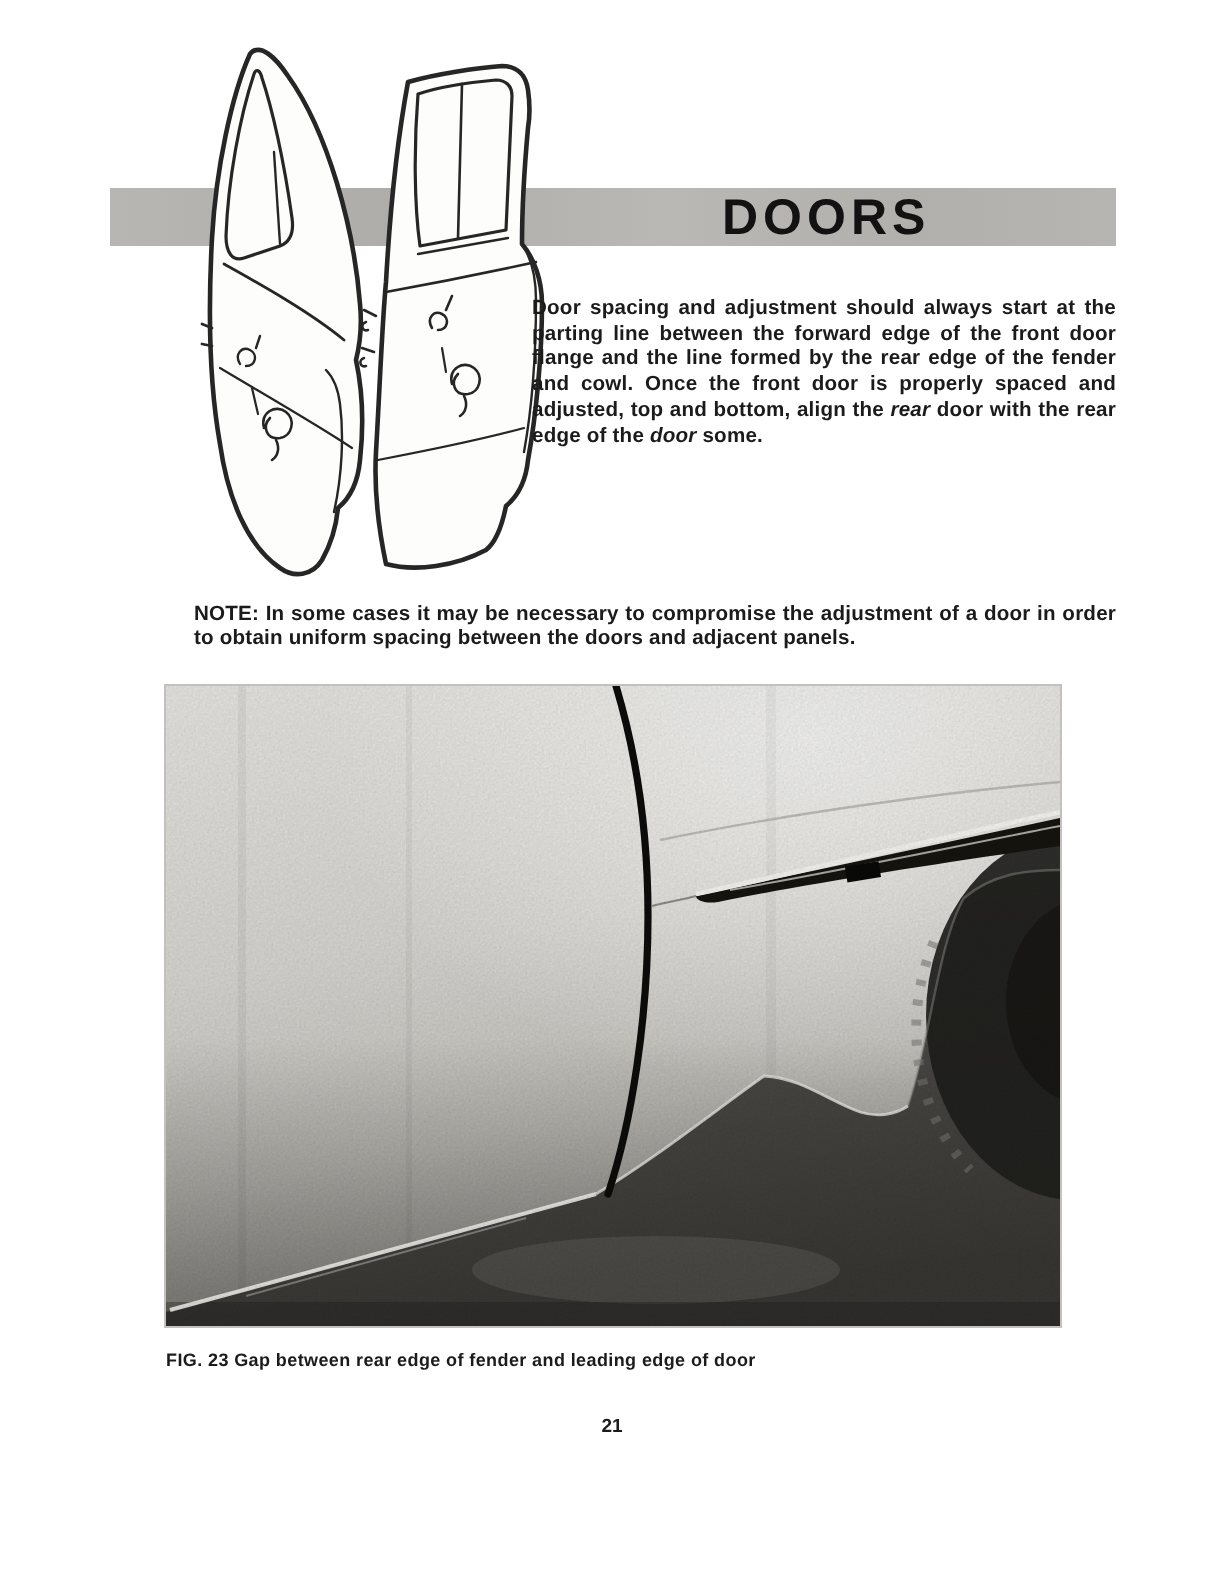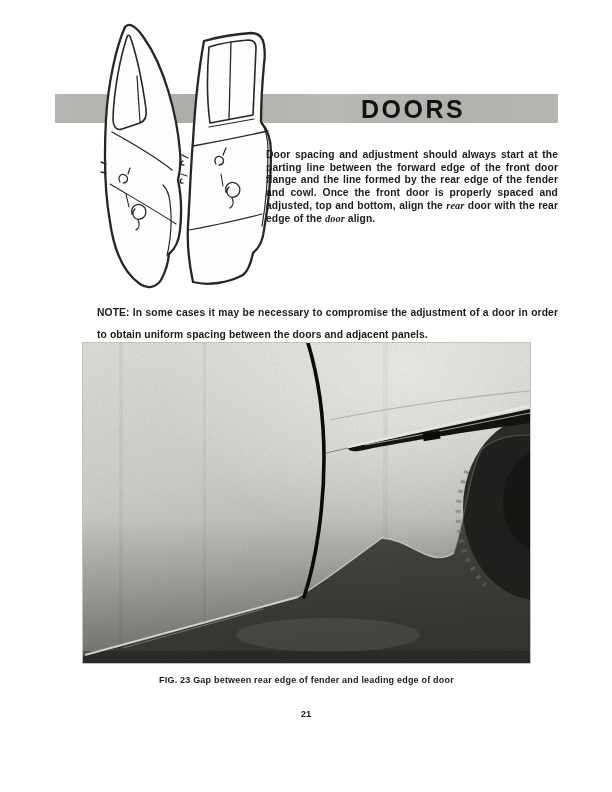--- a/index.html
+++ b/index.html
@@ -27,37 +27,37 @@
   .doors-art{position:absolute;left:80px;top:14px;width:200px;height:292px;}
   
   .copy{
     position:absolute;left:266px;top:149px;width:292px;
     font-size:10.3px;font-weight:bold;line-height:12.7px;
     text-align:justify;letter-spacing:.1px;
   }
   .copy p{margin:0 0 9px 0;}
   .note{
     position:absolute;left:97px;top:302px;width:461px;
-    font-size:10.3px;font-weight:bold;line-height:22px;
+    font-size:10.3px;font-weight:bold;line-height:12px;
     text-align:justify;letter-spacing:.1px;
   }
   
   .photo{
     position:absolute;left:83px;top:343px;width:447px;height:320px;
     outline:1px solid #c2c1bd;
   }
   .caption{
     position:absolute;left:83px;top:675px;width:447px;
-    text-align:center;font-size:9px;font-weight:bold;letter-spacing:.2px;
+    text-align:left;font-size:9px;font-weight:bold;letter-spacing:.2px;
   }
   .page-number{
     position:absolute;left:0;top:708px;width:612px;
     text-align:center;font-size:9.5px;font-weight:bold;
   }
-  i{font-style:italic;font-family:Liberation Serif, serif;}
+  i{font-style:italic;}
 </style>
 </head>
 <body>
 
 <div class="page">
 
   <div class="header-bar">
     <div class="header-title">DOORS</div>
   </div>
 
@@ -98,21 +98,21 @@
         <path d="M107,162 l-6,-2 m1,5 c-3,1 -2,5 1,4" stroke-width="1.3"></path>
         <path d="M136,150 c-3,-5 1,-9 5,-7 c4,2 3,8 -2,8 m4,-10 l3,-7" stroke-width="1.3"></path>
         <path d="M141,160 l2,12" stroke-width="1.1"></path>
         <path d="M146,178 c-2,-8 6,-12 11,-8 c5,4 3,12 -3,13 c-7,1 -9,-6 -5,-10
                  M152,184 c2,4 1,8 -2,10" stroke-width="1.3"></path>
       </g>
     </g>
   </svg>
 
   <div class="copy">
-    <p><span>Door spacing and adjustment should always start at the parting line between the forward edge of the front door flange and the line formed by the rear edge of the fender and cowl. Once the front door is properly spaced and adjusted, top and bottom, align the </span><i>rear</i><span> door with the rear edge of the </span><i>door</i><span> align.</span></p>
+    <p><span>Door spacing and adjustment should always start at the parting line between the forward edge of the front door flange and the line formed by the rear edge of the fender and cowl. Once the front door is properly spaced and adjusted, top and bottom, align the </span><i>rear</i><span> door with the rear edge of the </span><i>door</i><span> some.</span></p>
   </div>
 
   <div class="note">NOTE: In some cases it may be necessary to compromise the adjustment of a door in order to obtain uniform spacing between the doors and adjacent panels.</div>
 
   <svg class="photo" viewBox="0 0 447 320" preserveAspectRatio="none">
     <defs>
       <linearGradient id="bodyGrad" x1="0" y1="0" x2="0.25" y2="1">
         <stop offset="0" stop-color="#edece8"></stop>
         <stop offset="0.45" stop-color="#dddbd6"></stop>
         <stop offset="0.75" stop-color="#c6c4be"></stop>

